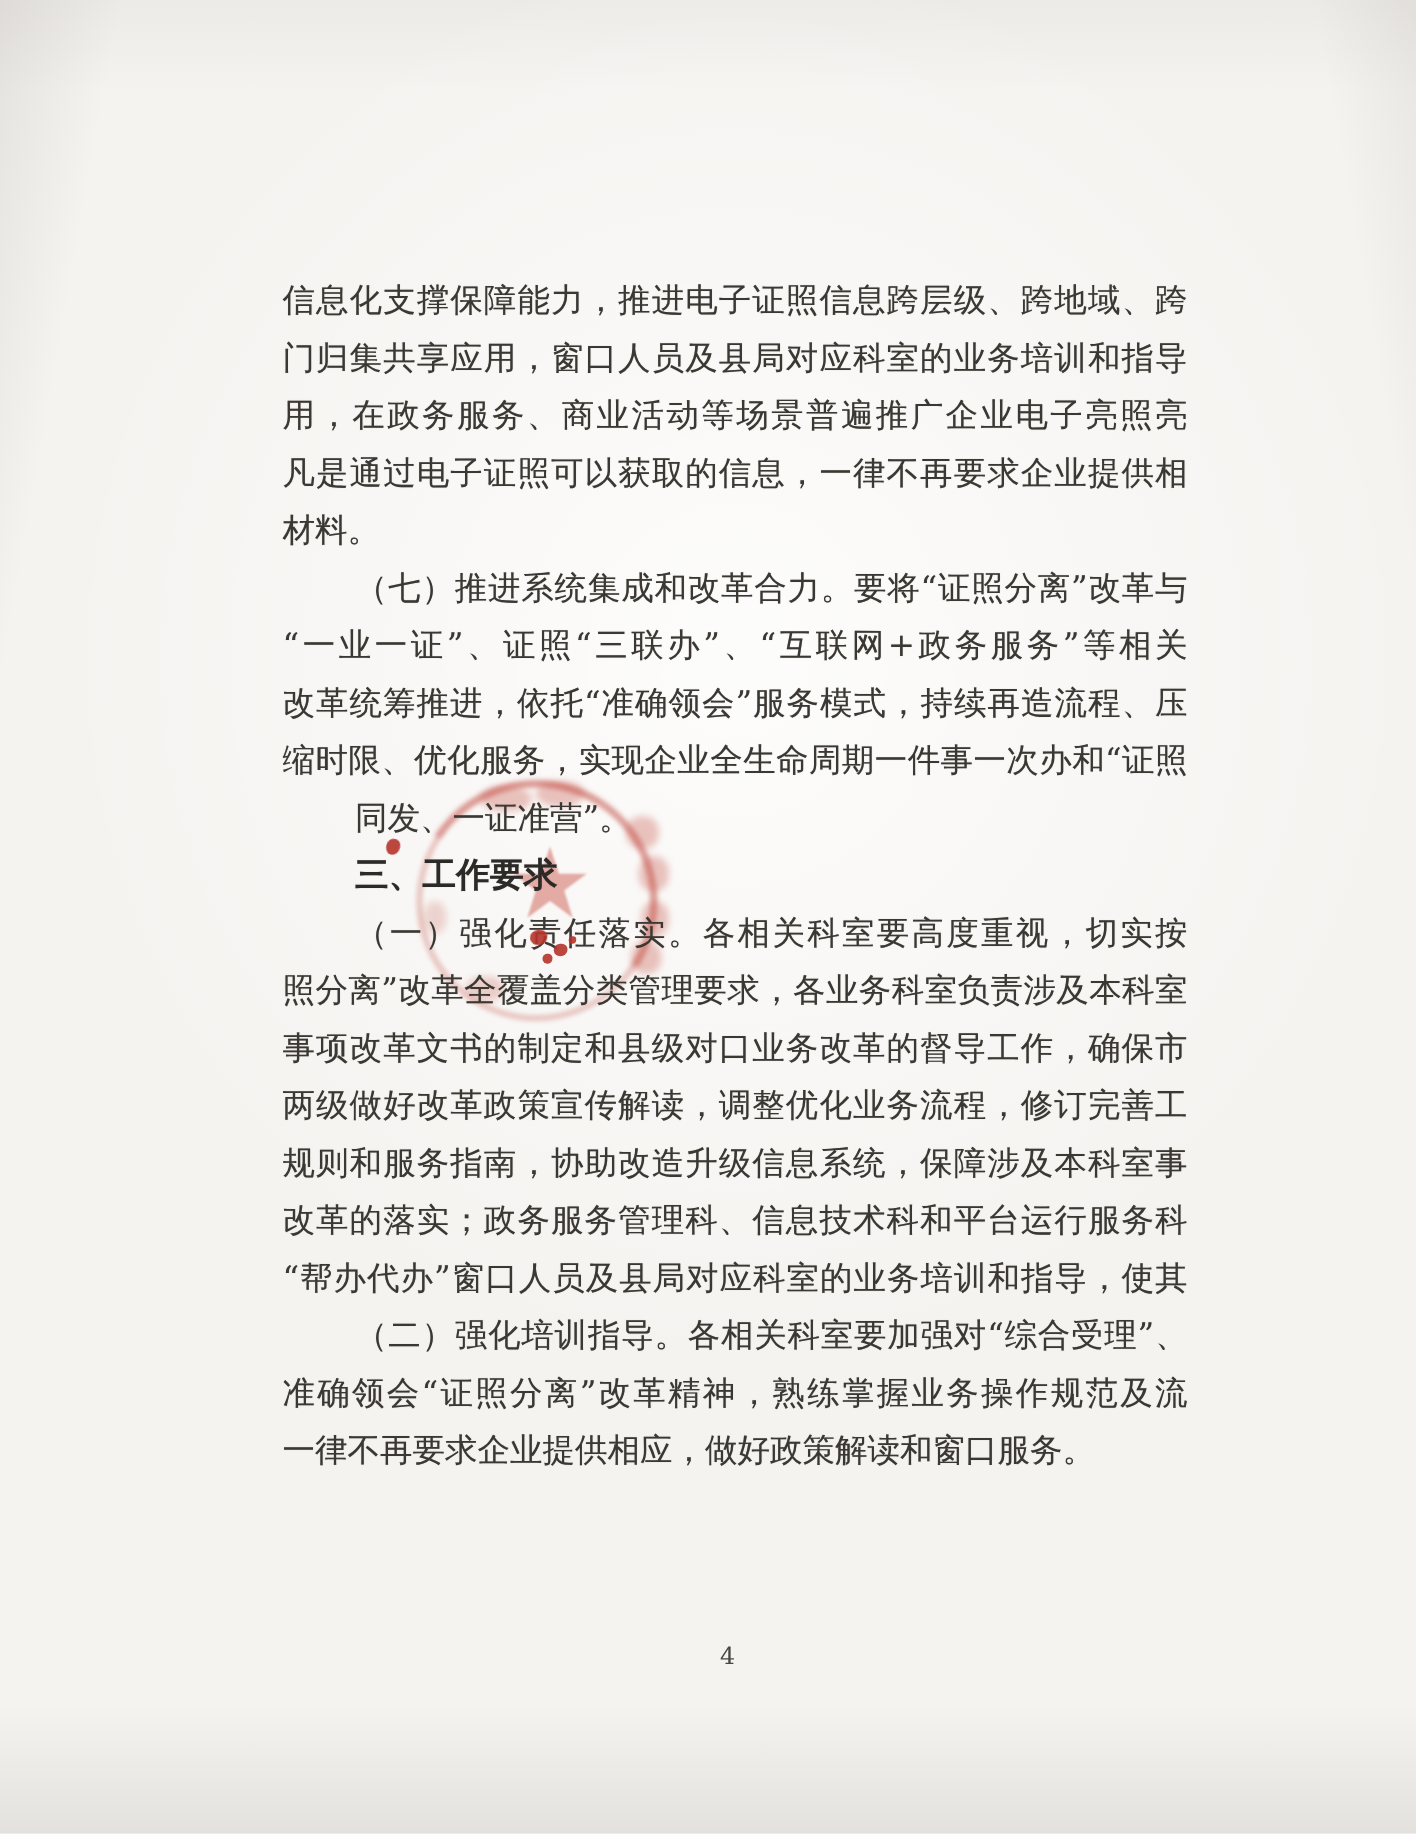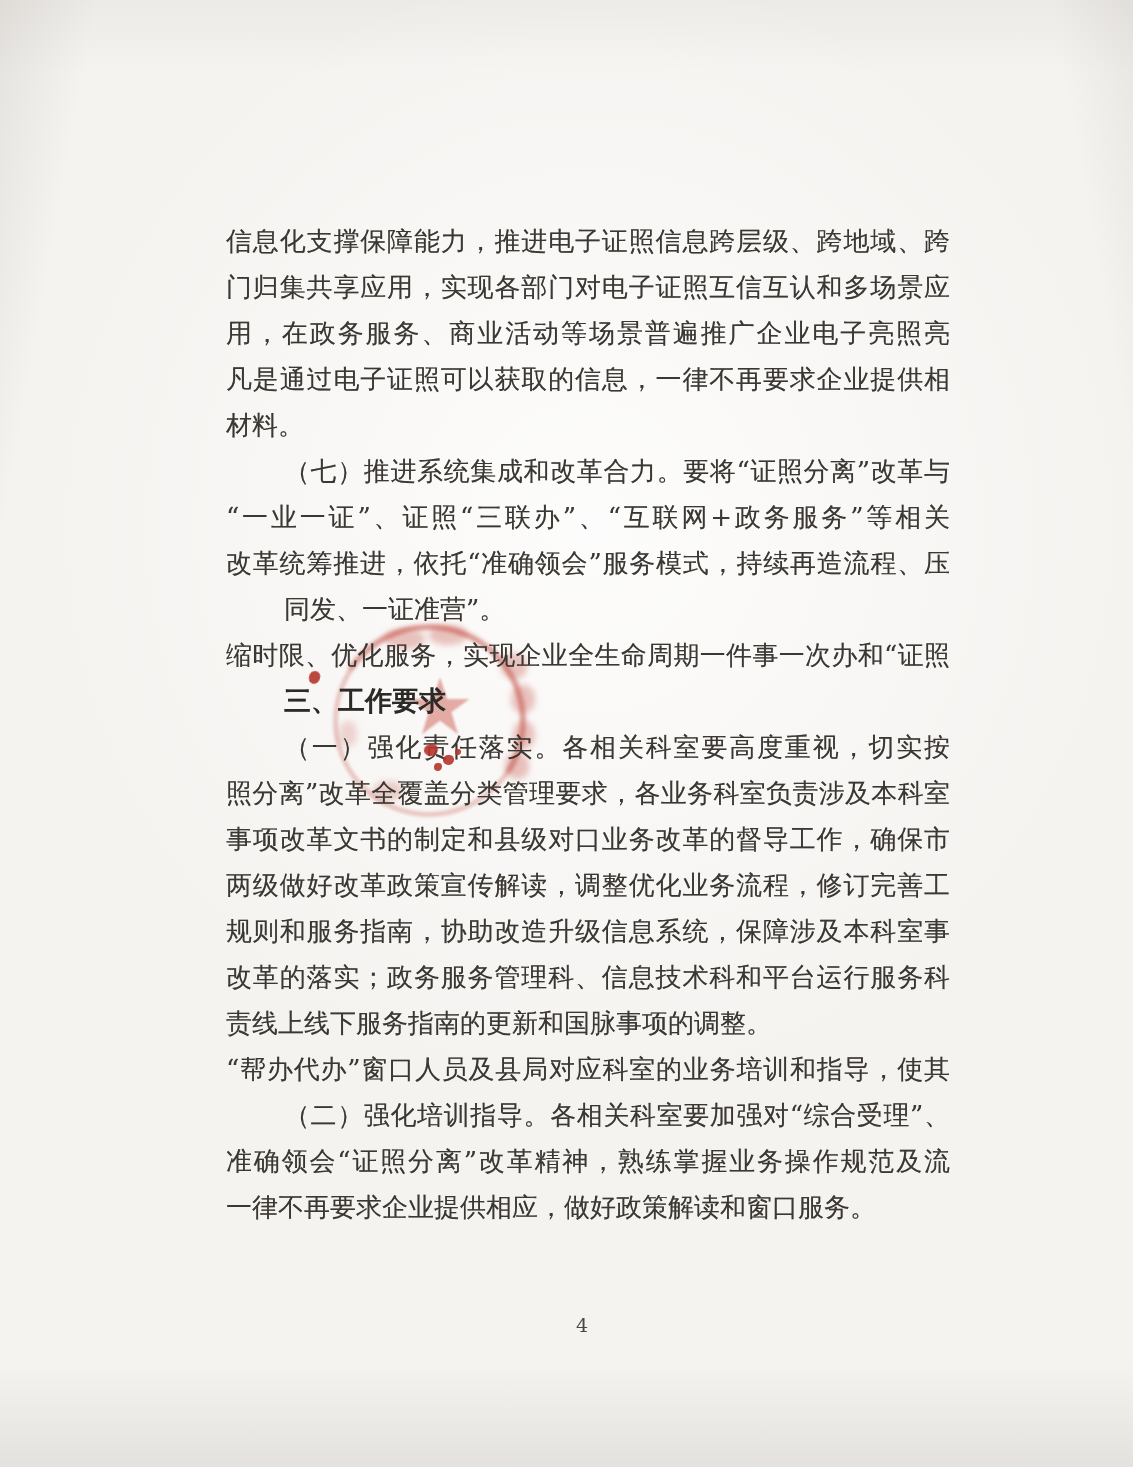--- a/index.html
+++ b/index.html
@@ -95,46 +95,45 @@
     <div class="seal-blob b5"></div>
     <div class="seal-blob b6"></div>
     <div class="seal-blob b7"></div>
     <div class="seal-blob b8"></div>
   </div>
 
   <div class="textblock">
 
     <div class="para">
       <div class="ln j">信息化支撑保障能力，推进电子证照信息跨层级、跨地域、跨部</div>
-      <div class="ln j">门归集共享应用，实现各部门对电子证照互信互认和多场景应</div>
+      <div class="ln j">门归集共享应用，窗口人员及县局对应科室的业务培训和指导</div>
       <div class="ln j">用，在政务服务、商业活动等场景普遍推广企业电子亮照亮证。</div>
       <div class="ln j">凡是通过电子证照可以获取的信息，一律不再要求企业提供相应</div>
       <div class="ln s">材料。</div>
     </div>
 
     <div class="para">
       <div class="ln j i">（七）推进系统集成和改革合力。要将“证照分离”改革与</div>
       <div class="ln j">“一业一证”、证照“三联办”、“互联网+政务服务”等相关</div>
       <div class="ln j">改革统筹推进，依托“准确领会”服务模式，持续再造流程、压</div>
+      <div class="ln j">缩时限、优化服务，实现企业全生命周期一件事一次办和“证照</div>
       <div class="ln s i">同发、一证准营”。</div>
-      <div class="ln j">缩时限、优化服务，实现企业全生命周期一件事一次办和“证照</div>
     </div>
 
     <div class="para">
       <div class="ln h i">三、工作要求</div>
     </div>
 
     <div class="para">
       <div class="ln j i">（一）强化责任落实。各相关科室要高度重视，切实按照“证</div>
       <div class="ln j">照分离”改革全覆盖分类管理要求，各业务科室负责涉及本科室</div>
       <div class="ln j">事项改革文书的制定和县级对口业务改革的督导工作，确保市县</div>
       <div class="ln j">两级做好改革政策宣传解读，调整优化业务流程，修订完善工作</div>
       <div class="ln j">规则和服务指南，协助改造升级信息系统，保障涉及本科室事项</div>
       <div class="ln j">改革的落实；政务服务管理科、信息技术科和平台运行服务科负</div>
-      <div class="ln s">责线上线下服务指南的更新和国脉事项的调整。</div>
     </div>
 
     <div class="para">
       <div class="ln j">“帮办代办”窗口人员及县局对应科室的业务培训和指导，使其</div>
       <div class="ln j i">（二）强化培训指导。各相关科室要加强对“综合受理”、</div>
       <div class="ln j">准确领会“证照分离”改革精神，熟练掌握业务操作规范及流程，</div>
       <div class="ln s">一律不再要求企业提供相应，做好政策解读和窗口服务。</div>
     </div>
 
   </div>

